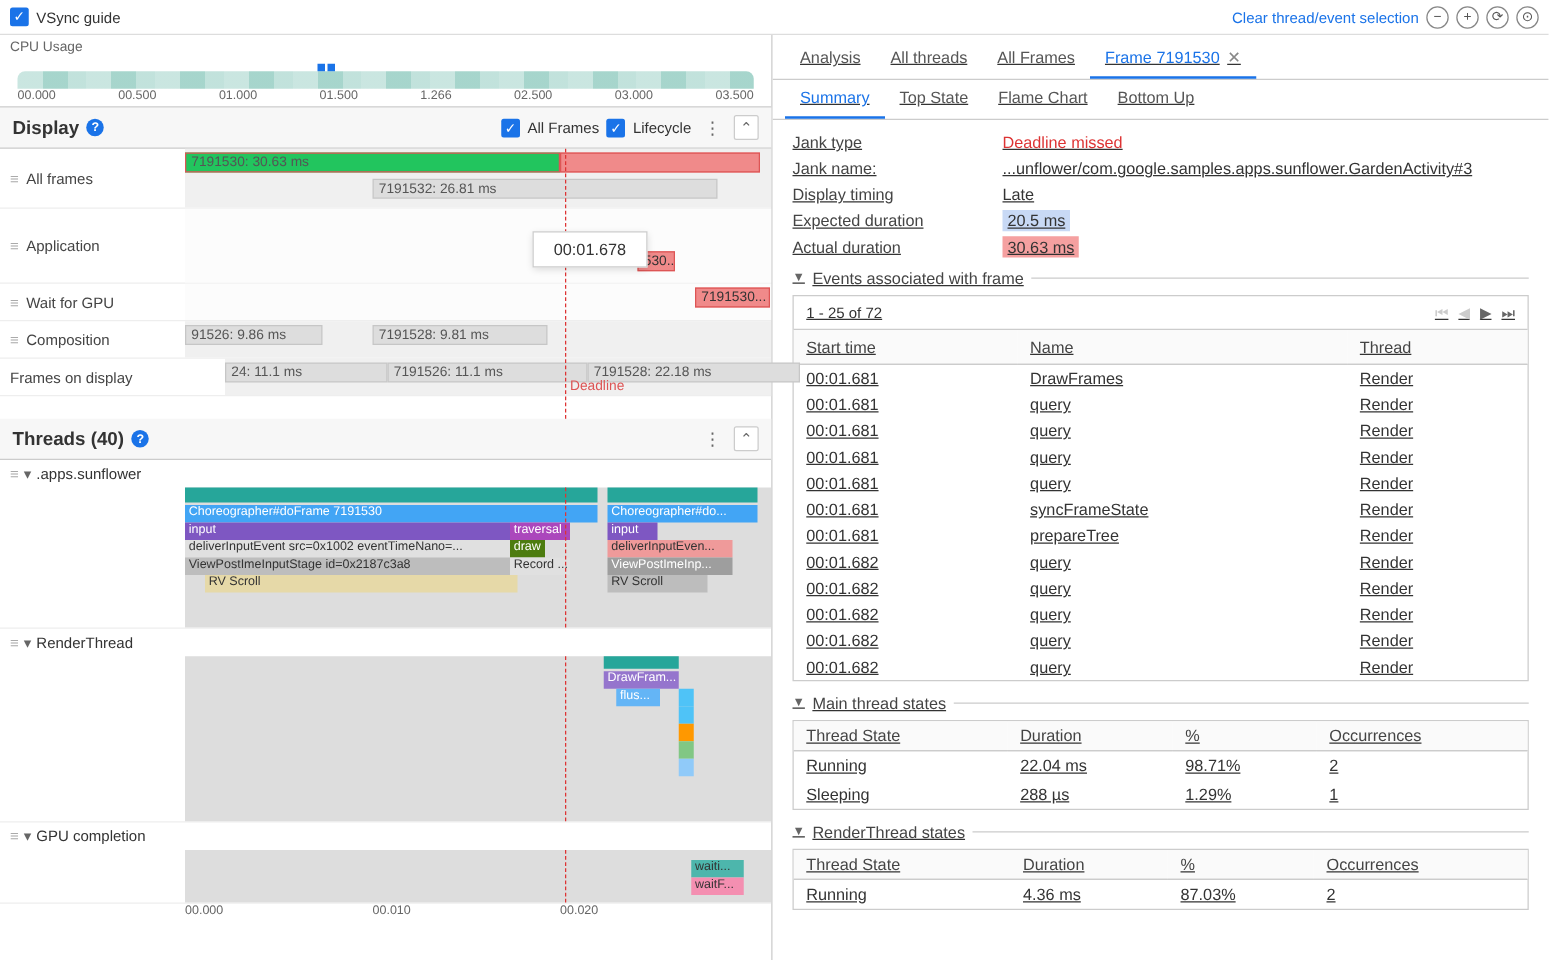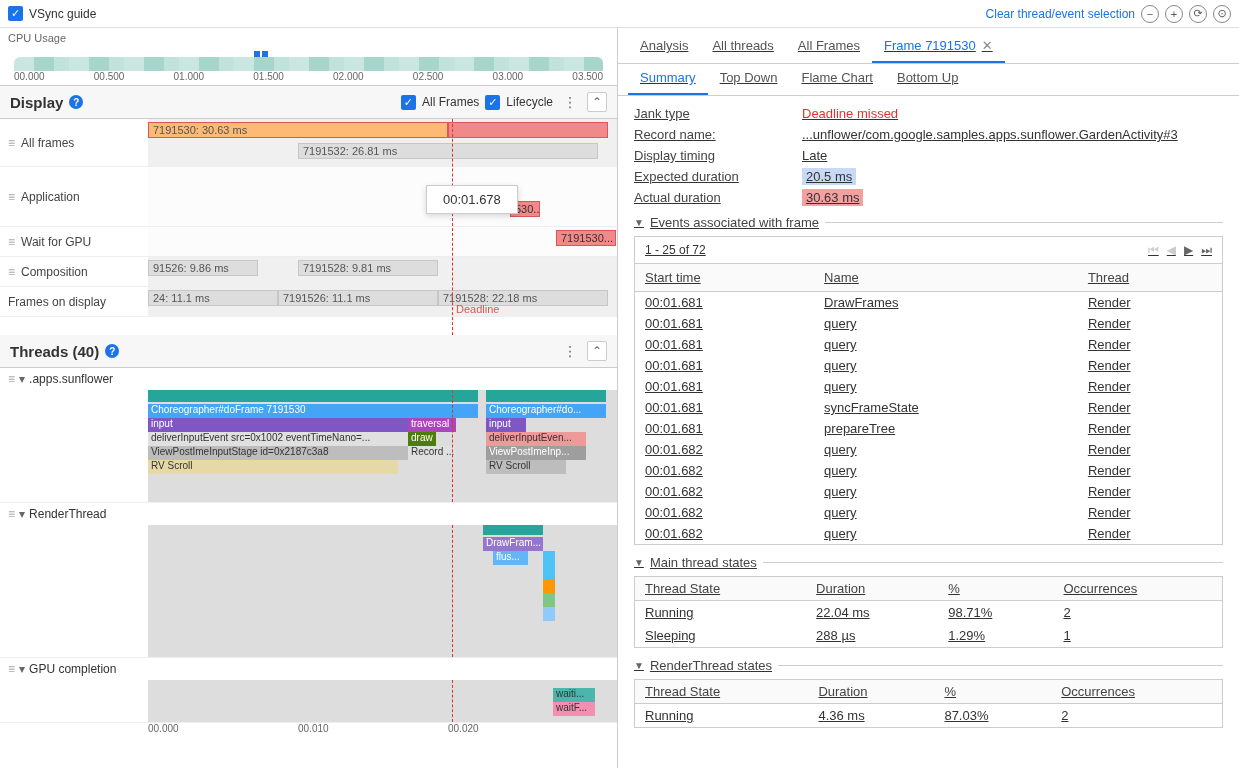--- a/index.html
+++ b/index.html
@@ -26,30 +26,30 @@
   .chev { width:20px; height:20px; display:inline-flex; align-items:center; justify-content:center; color:#666; cursor:pointer; border:1px solid #ccc; border-radius:2px; background:#fff;}
   .dots { cursor:pointer; color:#666; font-size:14px; padding:0 4px;}
   .display-body { flex: 0 0 auto; }
   .track-row { display: flex; align-items: stretch; border-bottom: 1px solid #eee; }
   .track-label { width: 148px; padding: 6px 8px; display: flex; align-items: center; gap: 6px; font-size: 12px; color: #444; }
   .handle { color:#aaa; font-size:12px; user-select:none;}
   .track-content { flex: 1; position: relative; background: #fcfcfc; min-height: 28px; }
   .shaded { background: #f0f0f0; }
   .bar { position:absolute; height:16px; top:3px; font-size:11px; padding:1px 4px; overflow:hidden; white-space:nowrap; border:1px solid rgba(0,0,0,0.1);}
   .redbar { background:#f08a8a; border-color:#d55;}
-  .redoutline { background:#fdba74; border:1px solid #d55; color:#555;}
+  .redoutline { background:#22c55e; border:1px solid #d55; color:#555;}
   .graybar { background:#ddd; color:#555;}
   .deadline { position:absolute; top:0; bottom:0; border-left:1px dashed #d33; }
   .deadline-label { position:absolute; color:#d55; font-size:11px; }
   .tooltip { position:absolute; background:#fff; border:1px solid #ccc; padding:6px 16px; font-size:13px; box-shadow:0 2px 6px rgba(0,0,0,0.15); z-index:10;}
   .threads-body { flex: 1; overflow: hidden; }
   .thread-section { border-bottom: 1px solid #eee; }
   .thread-header { display:flex; align-items:center; gap:4px; padding:4px 8px; font-size:12px;}
   .thread-chev { color:#666; cursor:pointer;}
-  .thread-tracks { position:relative; margin-left:148px; background:#ddd; }
+  .thread-tracks { position:relative; margin-left:148px; background:#ddd;padding-left:16px; }
   .tbar { position:absolute; height:14px; font-size:10px; padding:0 3px; overflow:hidden; white-space:nowrap; color:#fff;}
   .time-ruler { display:flex; font-size:10px; color:#666; padding:0 0 2px 148px; gap:0;}
   .time-ruler span { width:150px; }
   
   .tabs { display:flex; border-bottom:1px solid #ccc; padding:0 10px; height:36px; align-items:flex-end;}
   .tab { padding:8px 12px; font-size:13px; color:#555; cursor:pointer; border-bottom:2px solid transparent;}
   .tab.active { color:#1a73e8; border-bottom-color:#1a73e8;}
   .close-x { margin-left:6px; color:#888;}
   .subtabs { display:flex; border-bottom:1px solid #ccc; padding:0 10px; height:32px; align-items:flex-end;}
   .panel-body { padding:10px 16px; overflow-y:auto; flex:1;}
@@ -98,21 +98,21 @@
       <div class="cpu-chart">
         <div class="cpu-wave"></div>
         <div class="vbar" style="left:254px;"></div>
         <div class="vbar" style="left:262px;"></div>
       </div>
       <div class="cpu-ticks">
         <span>00.000</span>
           <span>00.500</span>
           <span>01.000</span>
           <span>01.500</span>
-          <span>02.000</span>
+          <span>1.266</span>
           <span>02.500</span>
           <span>03.000</span>
           <span>03.500</span>
       </div>
     </div>
 
     <div class="section-header">
       <div class="section-title">
         <span>Display</span>
         <span class="help-icon">?</span>
@@ -129,21 +129,21 @@
 
     <div class="display-body">
       <div class="track-row" style="height:48px;">
         <div class="track-label">
             <span class="handle">≡</span>
             <span>All frames</span>
           </div>
         <div class="track-content shaded">
           <div class="bar redoutline" style="left:0; width:300px;">7191530: 30.63 ms</div>
           <div class="bar redbar" style="left:300px; width:160px;"></div>
-          <div class="bar graybar" style="left:150px; width:300px; top:24px;">7191532: 26.81 ms</div>
+          <div class="bar graybar" style="left:150px; width:276px; top:24px;">7191532: 26.81 ms</div>
         </div>
       </div>
       <div class="track-row" style="height:60px; position:relative;">
         <div class="track-label">
             <span class="handle">≡</span>
             <span>Application</span>
           </div>
         <div class="track-content">
           <div class="tooltip" style="left:278px; top:18px;"><span>00:01.678</span></div>
           <div class="bar redbar" style="left:362px; width:30px; top:34px;">530...</div>
@@ -161,21 +161,21 @@
       <div class="track-row" style="height:30px;">
         <div class="track-label">
             <span class="handle">≡</span>
             <span>Composition</span>
           </div>
         <div class="track-content shaded">
           <div class="bar graybar" style="left:0; width:110px;">91526: 9.86 ms</div>
           <div class="bar graybar" style="left:150px; width:140px;">7191528: 9.81 ms</div>
         </div>
       </div>
-      <div class="track-row" style="height:30px; position:relative;">
+      <div class="track-row" style="height:30px; position:relative;gap:32px;">
         <div class="track-label">
             <span>Frames on display</span>
           </div>
         <div class="track-content shaded">
           <div class="bar graybar" style="left:0; width:130px;">24: 11.1 ms</div>
           <div class="bar graybar" style="left:130px; width:160px;">7191526: 11.1 ms</div>
           <div class="bar graybar" style="left:290px; width:170px;">7191528: 22.18 ms</div>
         </div>
       </div>
       <div style="position:relative; height:18px; margin-left:148px;">
@@ -264,31 +264,31 @@
 
   <div class="right-pane">
     <div class="tabs">
       <div class="tab">Analysis</div>
       <div class="tab">All threads</div>
       <div class="tab">All Frames</div>
       <div class="tab active"><span>Frame 7191530</span><span class="close-x">✕</span></div>
     </div>
     <div class="subtabs">
       <div class="tab active">Summary</div>
-      <div class="tab">Top Down</div>
+      <div class="tab">Top State</div>
       <div class="tab">Flame Chart</div>
       <div class="tab">Bottom Up</div>
     </div>
     <div class="panel-body">
       <div class="kv">
           <span class="k">Jank type</span>
           <span class="v red-text">Deadline missed</span>
         </div>
       <div class="kv">
-          <span class="k">Record name:</span>
+          <span class="k">Jank name:</span>
           <span class="v">...unflower/com.google.samples.apps.sunflower.GardenActivity#3</span>
         </div>
       <div class="kv">
           <span class="k">Display timing</span>
           <span class="v">Late</span>
         </div>
       <div class="kv">
           <span class="k">Expected duration</span>
           <span class="v"><span class="hl-blue">20.5 ms</span></span>
         </div>

